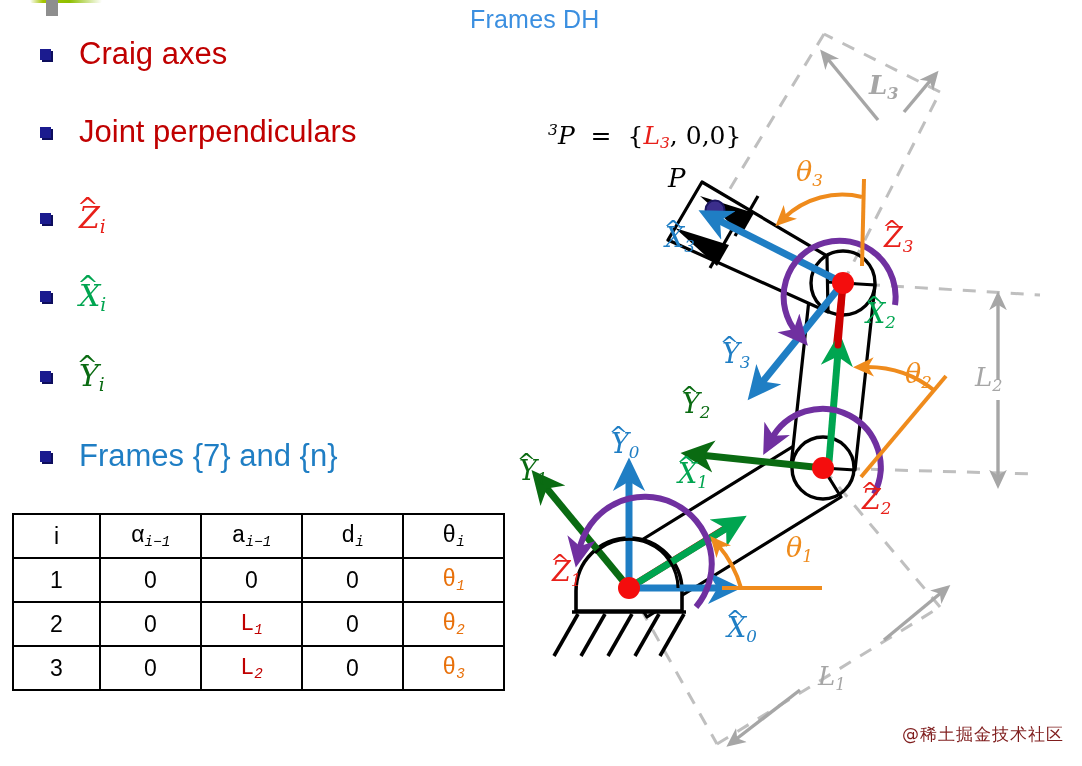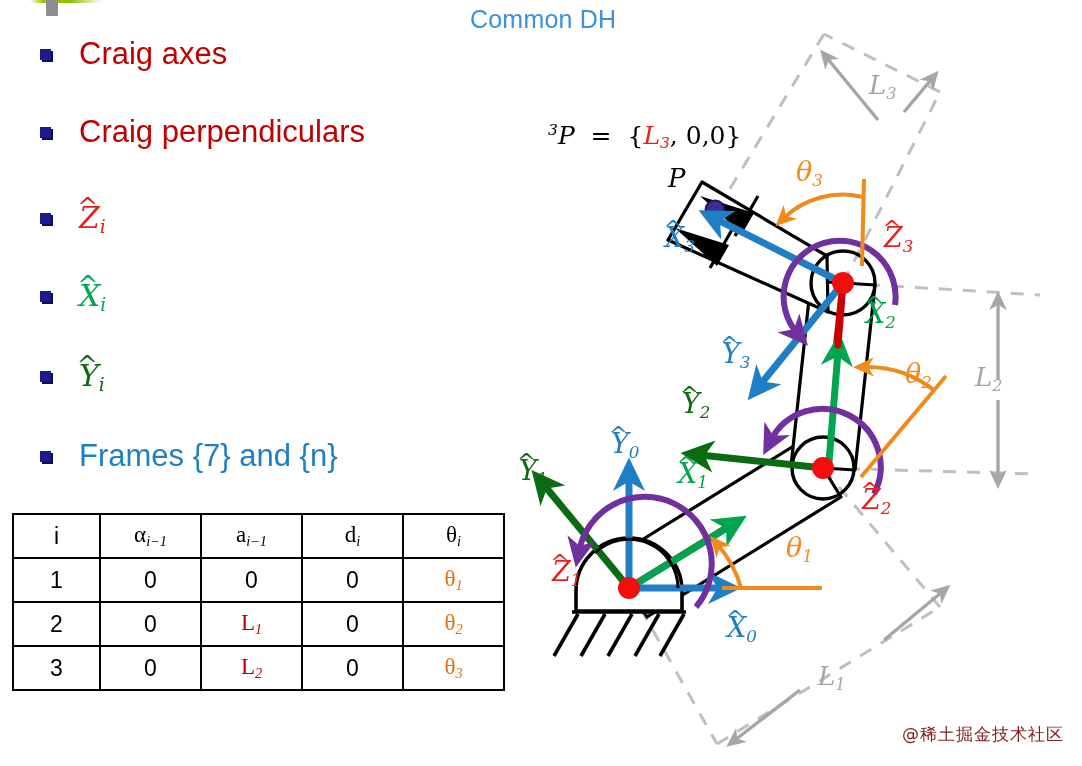--- a/index.html
+++ b/index.html
@@ -30,21 +30,21 @@
   .sub{font-size:.62em;vertical-align:-0.28em;font-style:italic;}
   .hatwrap{position:relative;display:inline-block;}
   .hat{position:absolute;left:50%;transform:translateX(-58%);top:-0.30em;
        font-style:normal;font-size:.85em;}
 
   
   #dh{position:absolute;left:12px;top:513px;border-collapse:collapse;}
   #dh td{border:2px solid #000;width:99px;height:42px;text-align:center;
          vertical-align:middle;font-size:23px;color:#000;padding:0;}
   #dh td.first{width:85px;}
-  #dh .hd{font-family:Liberation Serif, serif;border-radius:8px;}
+  #dh .hd{font-family:Liberation Mono, monospace;border-radius:8px;}
   #dh .red{color:#c00000;}
   #dh .orange{color:#e8700a;}
 
   
   #fig{position:absolute;left:0;top:0;width:1082px;height:766px;}
   .lbl{position:absolute;white-space:nowrap;
        font-family:"DejaVu Serif","Liberation Serif",serif;font-style:italic;}
   .eq{position:absolute;white-space:nowrap;color:#000;
       font-family:"DejaVu Serif","Liberation Serif",serif;font-style:italic;
       font-size:25px;}
@@ -60,30 +60,30 @@
 </head>
 <body>
 
 <div class="slide">
 
   <div id="logo">
     <div class="leaf"></div>
       <div class="bar"></div>
   </div>
 
-  <div id="title">Common DH</div>
+  <div id="title">Frames DH</div>
 
   <div class="bullet" style="left:40px;top:36px;">
     <span class="sq"></span>
     <span class="btxt b-red">Craig axes</span>
   </div>
 
   <div class="bullet" style="left:40px;top:114px;">
     <span class="sq"></span>
-    <span class="btxt b-red">Craig perpendiculars</span>
+    <span class="btxt b-red">Joint perpendiculars</span>
   </div>
 
   <div class="bullet" style="left:40px;top:200px;">
     <span class="sq"></span>
     <span class="btxt mathserif cred" style="font-size:30px;">
       <span class="hatwrap"><span class="hat">^</span><span>Z</span></span><span class="sub">i</span>
     </span>
   </div>
 
   <div class="bullet" style="left:40px;top:278px;">
@@ -311,21 +311,21 @@
   <div class="lbl cblue" style="left:722px;top:338px;font-size:27px;">
     <span class="hatwrap"><span class="hat">^</span><span>Y</span></span><span class="sub">3</span></div>
 
   <div class="lbl corange" style="left:786px;top:532px;font-size:27px;">
     <span>θ</span><span class="sub">1</span></div>
   <div class="lbl corange" style="left:905px;top:358px;font-size:27px;">
     <span>θ</span><span class="sub">2</span></div>
   <div class="lbl corange" style="left:796px;top:156px;font-size:27px;">
     <span>θ</span><span class="sub">3</span></div>
 
-  <div class="lbl cgray" style="left:869px;top:70px;font-size:26px;">
+  <div class="lbl cgray" style="left:869px;top:70px;font-size:26px;font-weight:bold;">
     <span>L</span><span class="sub">3</span></div>
   <div class="lbl cgray" style="left:975px;top:362px;font-size:26px;">
     <span>L</span><span class="sub">2</span></div>
   <div class="lbl cgray" style="left:818px;top:661px;font-size:26px;">
     <span>L</span><span class="sub">1</span></div>
 
   <div id="watermark">@稀土掘金技术社区</div>
 </div>
 
 </body></html>

